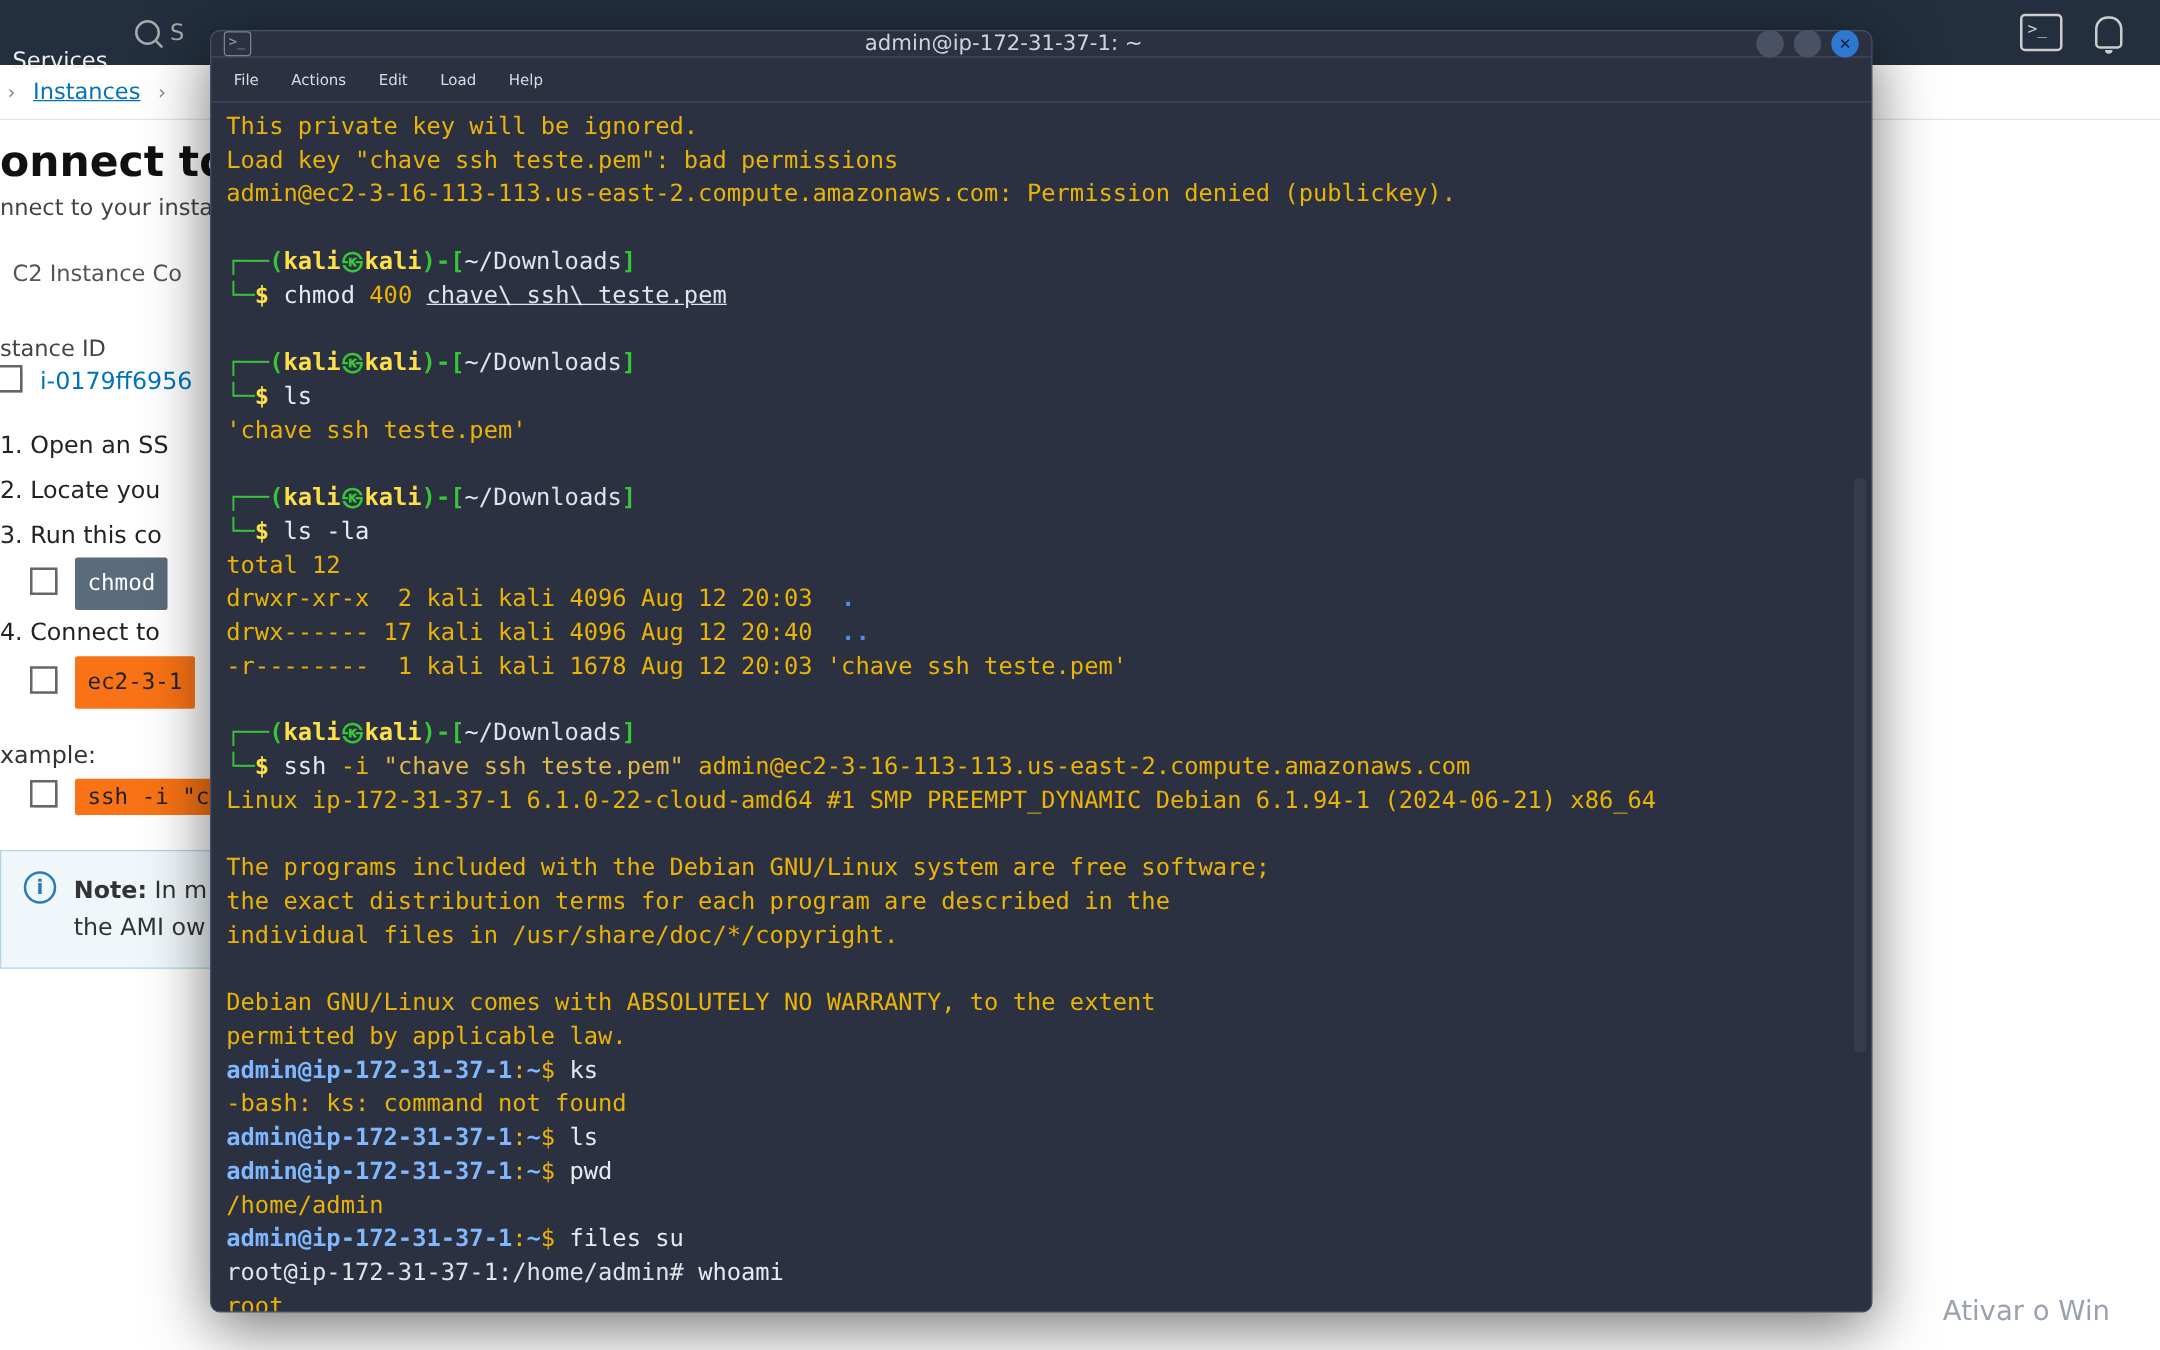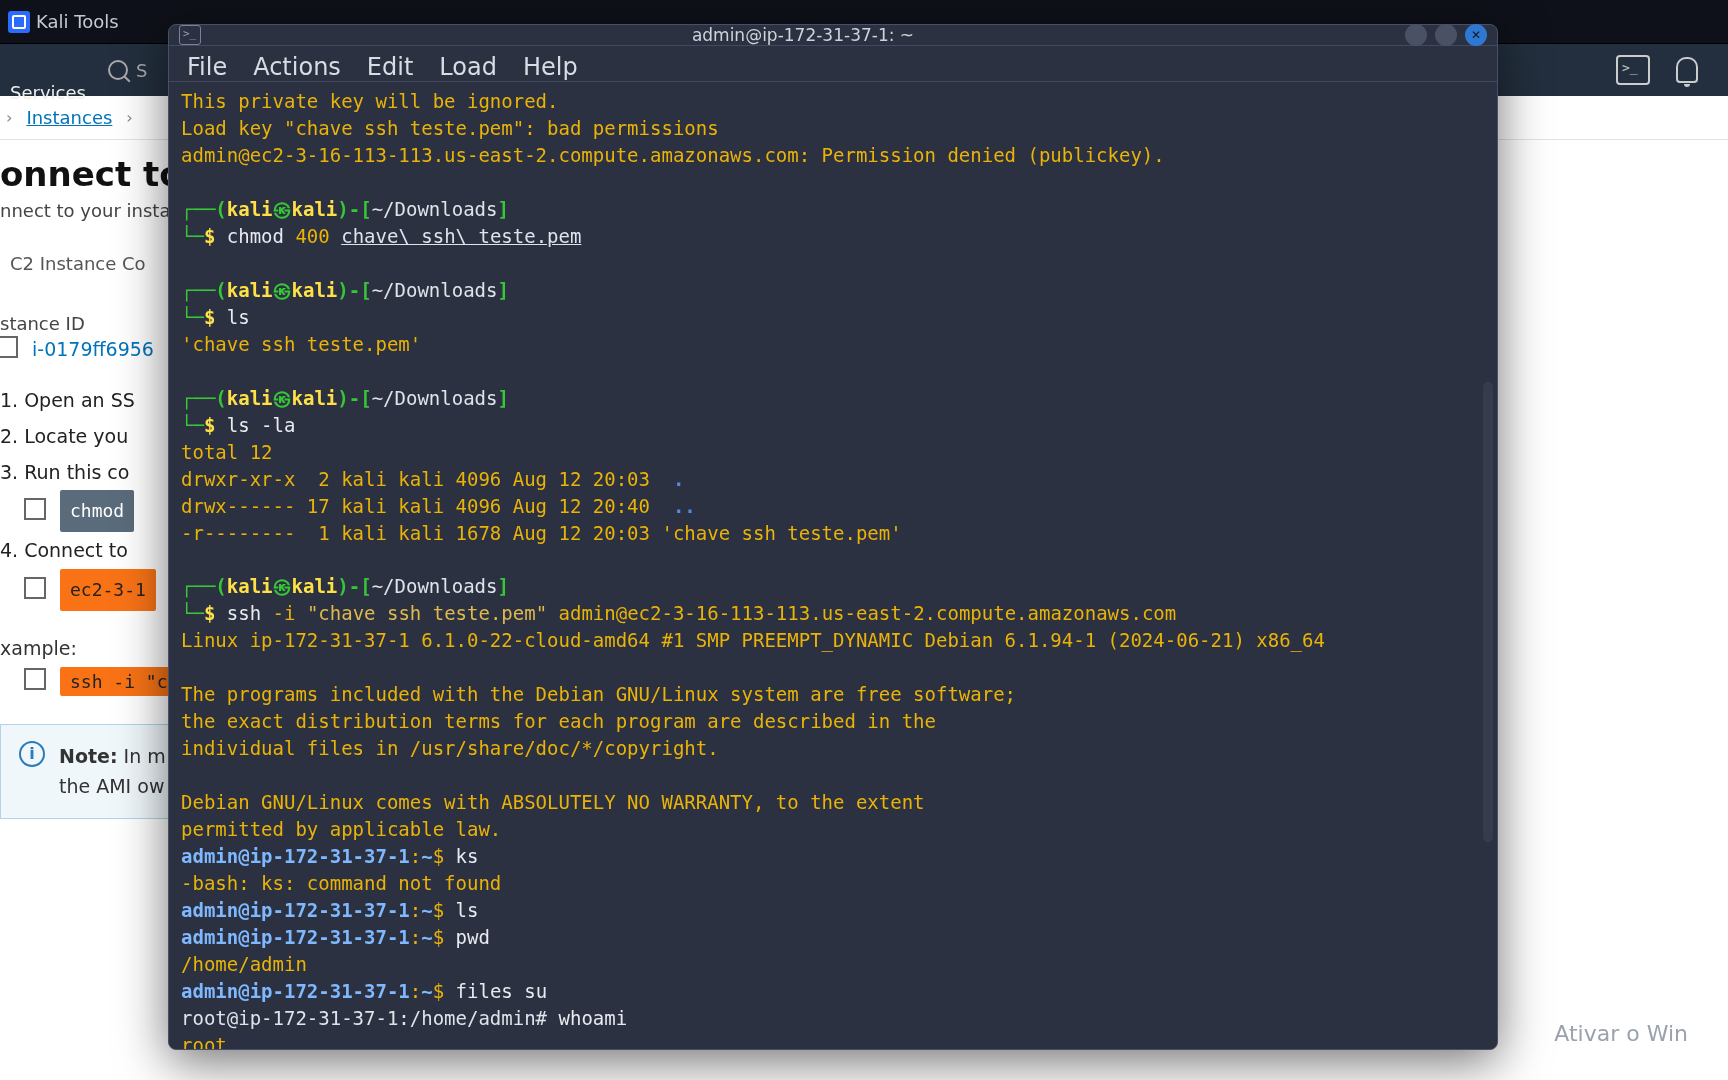--- a/index.html
+++ b/index.html
@@ -40,21 +40,21 @@
   .copy-box { width:18px; height:18px; border:2px solid #666; position:relative; margin-right:4px; }
   .copy-box::after{ content:""; position:absolute; width:18px; height:18px; border:2px solid #666; left:-6px; top:-6px; background:#fff;}
 
   .aws-steps { font-size:19px; line-height:1.9; padding-left:0; margin-top:22px;}
   .aws-code { display:inline-flex; align-items:center; gap:10px; margin-left:28px; }
   .aws-chip { background:#f97316; padding:4px 10px; font-family:"DejaVu Sans Mono",monospace; font-size:18px; border-radius:2px;}
   .aws-chip.sel { background:#5a6b7b; color:#fff;}
   .aws-example { margin-top:26px; font-size:19px; color:#333;}
   .aws-note-box { border:1px solid #b3d4e6; background:#f0f7fb; padding:16px 18px; margin-top:28px; display:flex; gap:14px; max-width:1000px; color:#333; font-size:19px; line-height:1.6;}
   .info-ico { min-width:26px; height:26px; border:2px solid #2b7bb9; border-radius:50%; color:#2b7bb9; font-weight:700; text-align:center; line-height:22px; font-size:16px;}
-  .watermark { position:absolute; right:40px; bottom:34px; color:#9aa2ad; font-size:22px;}
+  .watermark { position:absolute; right:40px; bottom:18px; color:#9aa2ad; font-size:22px;}
 
   
   .term {
     position: absolute;
     left: 168px; top: 24px;
     width: 1330px; height: 1026px;
     background: #2b3140;
     border: 1px solid #47506a;
     border-radius: 8px;
     box-shadow: 0 12px 50px rgba(0,0,0,0.55);
@@ -63,46 +63,40 @@
   }
   .term-titlebar{ height:21px; display:flex; align-items:center; padding:0 10px; gap:26px; border-bottom:1px solid #414a61;}
   .term-ico { width:22px; height:20px; border:1px solid #7a8198; border-radius:3px; position:relative;}
   .term-ico::after{ content:">_"; position:absolute; font-family:monospace; font-size:11px; color:#9aa2b4; left:3px; top:1px;}
   .term-title { flex:1; text-align:center; color:#cfd3da; font-size:17px;}
   .win-btns { display:flex; gap:8px;}
   .wbtn { width:22px; height:22px; border-radius:50%; background:#4b5164; }
   .wbtn.close { background:#2e78d2; color:#0a0d14; display:flex; align-items:center; justify-content:center; font-size:14px; font-weight:700;}
   .wbtn.close::after{ content:"✕"; color:#0b1a2b; font-size:12px;}
 
-  .term-menubar{ height:36px; display:flex; align-items:flex-end; gap:26px; padding:0 18px; font-size:24px; color:#d8dce3; border-bottom:1px solid #414a61;}
+  .term-menubar{ height:36px; display:flex; align-items:center; gap:26px; padding:0 18px; font-size:12px; color:#d8dce3; border-bottom:1px solid #414a61;}
   .term-body { flex:1; padding:6px 12px 10px 12px; font-family:"DejaVu Sans Mono","Menlo","Consolas",monospace; font-size:19px; line-height:1.42; white-space:pre; overflow:hidden; position:relative;}
   .c-text  { color:#eab308;margin-top:44px; }
   .c-blue  { color:#fde047; font-weight:600;}
   .c-green { color:#37c637; font-weight:600;}
   .c-white { color:#dfe3ea; }
   .c-gold  { color:#e0b84e; }
   .c-cmd   { color:#e8eaf0; }
   .c-dblue { color:#4f8ee0; font-weight:600;}
   .remote-prompt { color:#7fb8ff; font-weight:600;}
   .remote-path   { color:#7fb8ff; font-weight:600;}
   .root-prompt   { color:#dfe3ea; } 
 
   .term-scroll { position:absolute; right:4px; top:300px; width:10px; height:460px; background:#3d4557; border-radius:5px; opacity:.6;}
 </style>
 </head>
 <body>
 
 <div class="bg-browser">
 
-  <div class="kali-taskbar">
-    <div class="kali-tool">
-      <span class="kali-sq"></span>
-      <span>Kali Tools</span>
-    </div>
-  </div>
 
   <div class="aws-toolbar">
     <span class="svc">Services</span>
     <div class="aws-search-wrap">
       <span class="aws-search-icon"></span>
       <span>S</span>
     </div>
     <div class="aws-right">
       <span class="cloudshell-box"></span>
       <span class="bell-icon"></span>

